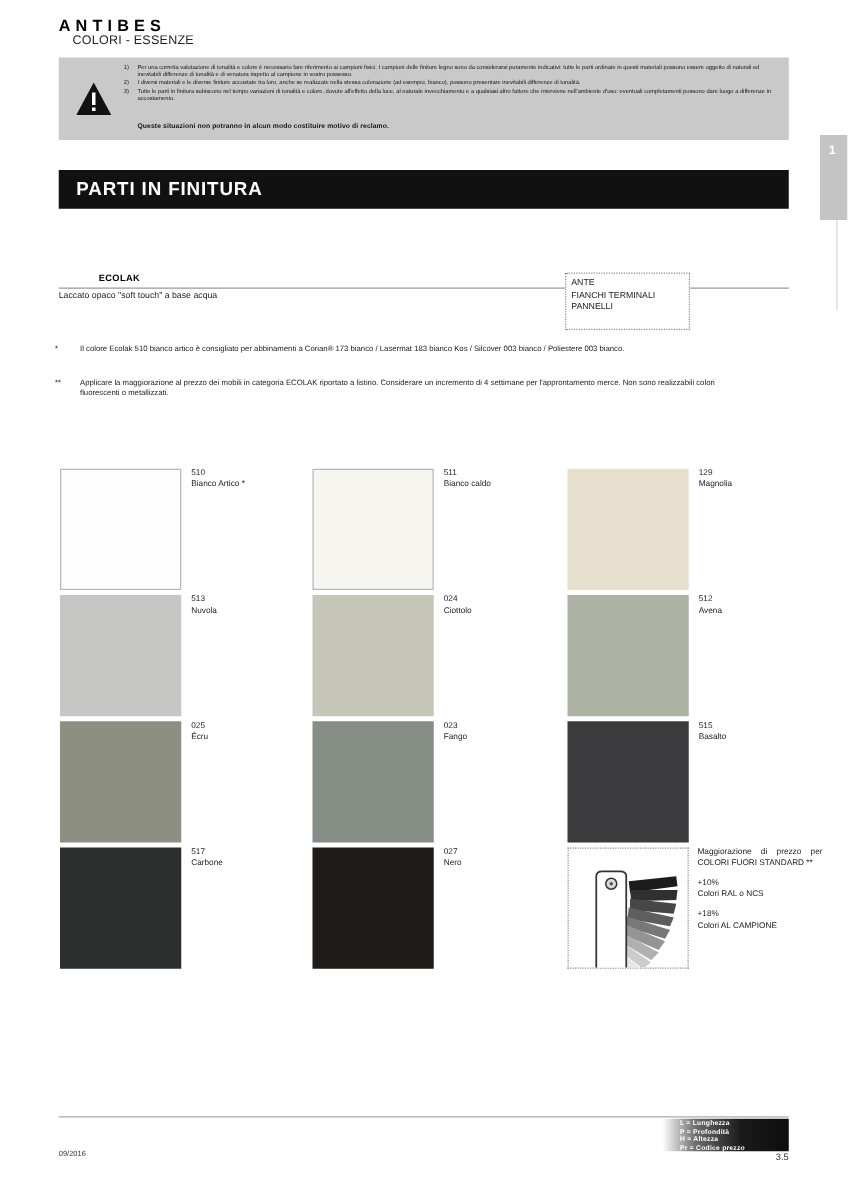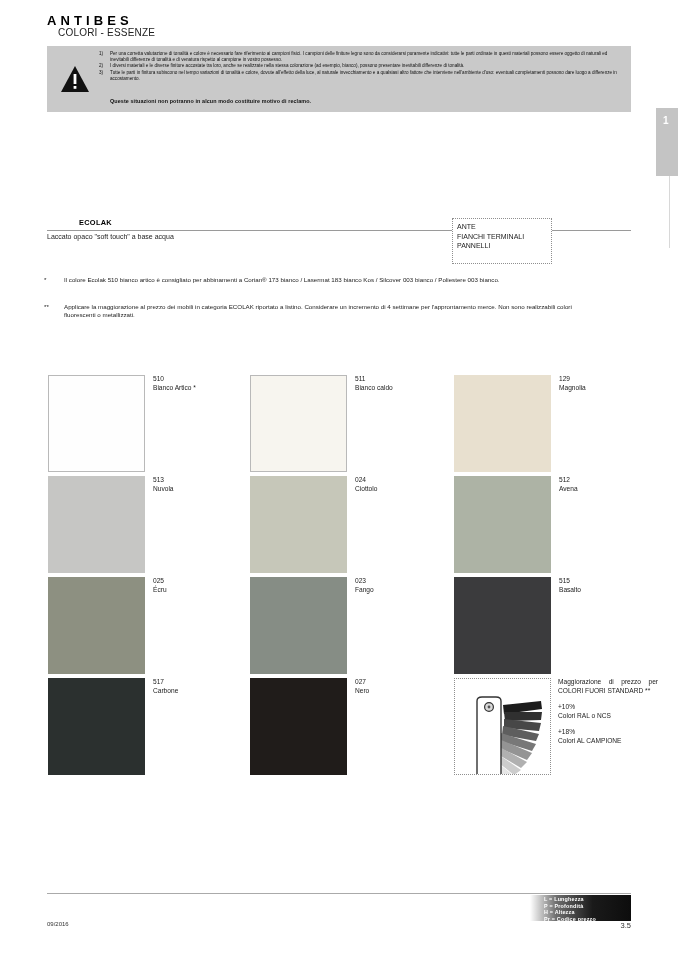--- a/index.html
+++ b/index.html
@@ -184,20 +184,23 @@
       </div>
     </div>
     <div class="warn-bold">Queste situazioni non potranno in alcun modo costituire motivo di reclamo.</div>
   </div>
 
   <div class="tab-index">
     <span>1</span>
   </div>
   <div class="tab-rule"></div>
 
+  <div class="sectionbar">
+    <span>PARTI IN FINITURA</span>
+  </div>
 
   <div class="ecolak-title">ECOLAK</div>
   <div class="ecolak-rule"></div>
   <div class="ecolak-sub">Laccato opaco "soft touch" a base acqua</div>
   <div class="applications">
     <div>ANTE</div>
     <div>FIANCHI TERMINALI</div>
     <div>PANNELLI</div>
   </div>
 

